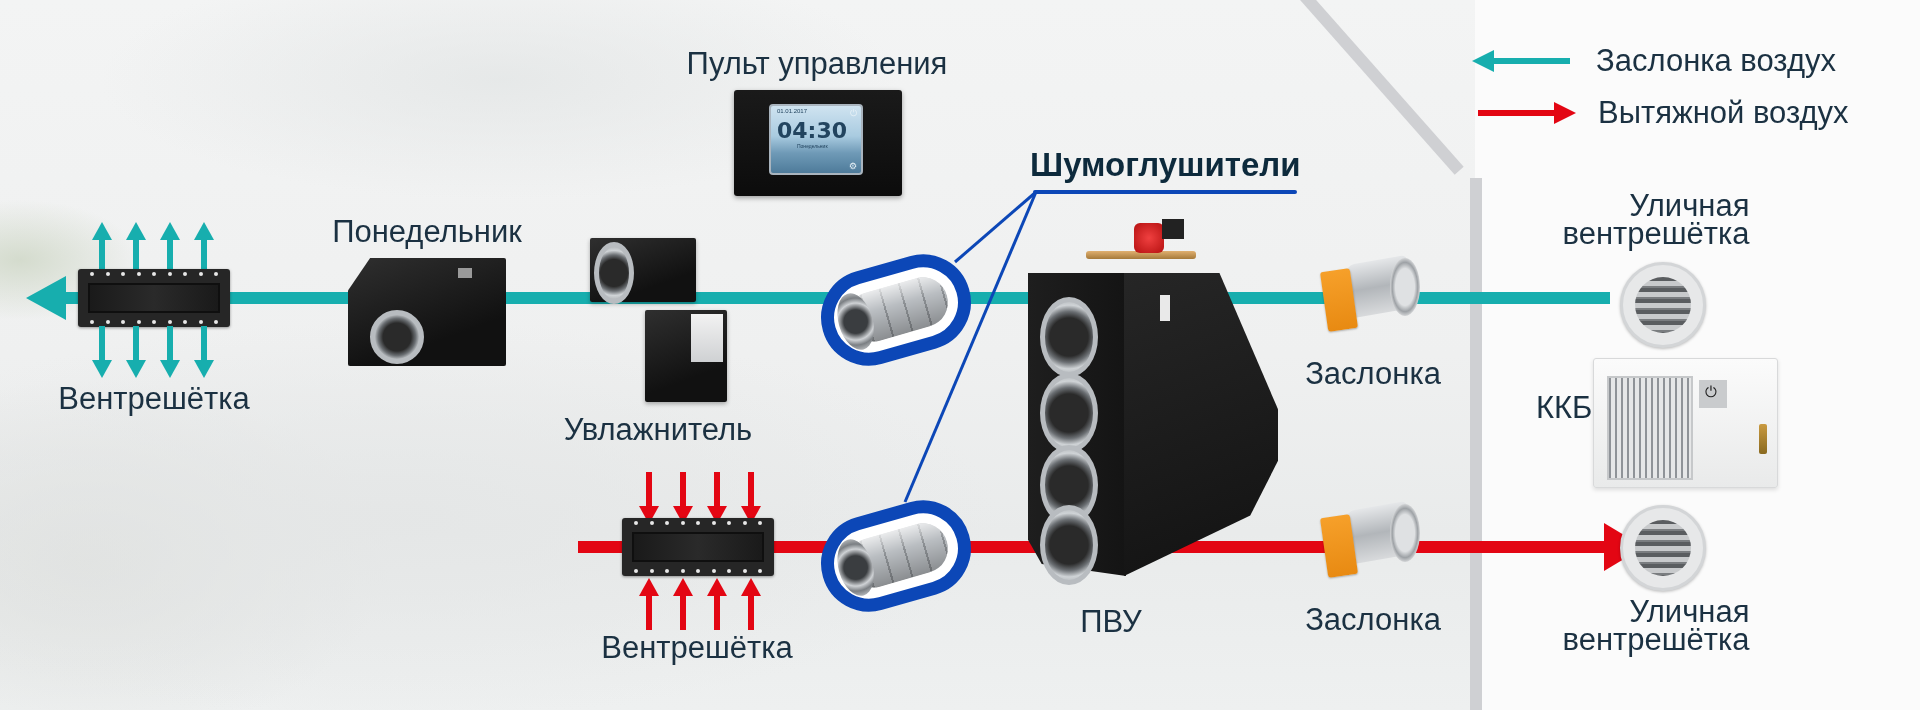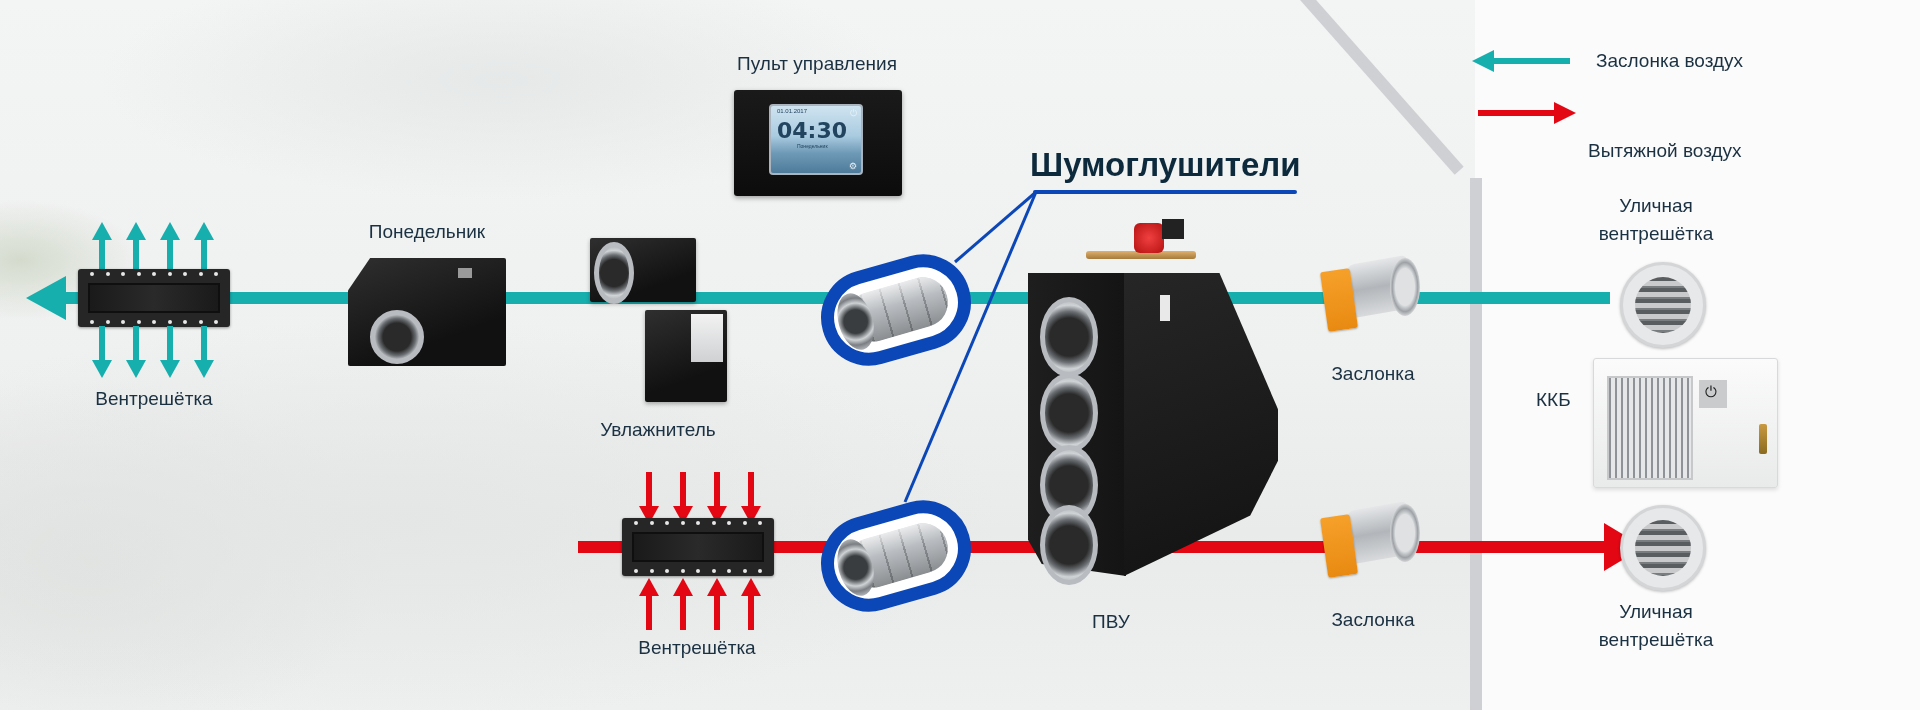--- a/index.html
+++ b/index.html
@@ -8,21 +8,21 @@
     background:linear-gradient(180deg,#f4f5f5 0%,#f1f2f2 40%,#eceeee 60%,#f0f1f1 100%);}
   .room-bg{position:absolute;left:0;top:0;width:1475px;height:710px;
     background:
       radial-gradient(ellipse 400px 120px at 500px 80px,rgba(225,228,228,.7),transparent),
       radial-gradient(ellipse 600px 200px at 400px 520px,rgba(228,230,230,.9),transparent),
       radial-gradient(ellipse 300px 180px at 90px 560px,rgba(222,224,222,.9),transparent),
       radial-gradient(ellipse 120px 60px at 20px 260px,rgba(200,210,190,.7),transparent),
       linear-gradient(180deg,#f3f4f4,#eff0f0 50%,#e9ebeb 75%,#eef0f0);}
   .outside-bg{position:absolute;left:1475px;top:0;width:445px;height:710px;background:#fbfbfb;}
   .abs{position:absolute;}
-  .label{position:absolute;font-size:19px;color:#1b3142;white-space:nowrap;text-align:center;line-height:28px;}
+  .label{position:absolute;font-size:31px;color:#1b3142;white-space:nowrap;text-align:right;line-height:28px;}
   .label.center{transform:translateX(-50%);}
   .title-silencer{position:absolute;left:1030px;top:146px;font-size:33px;font-weight:bold;color:#0d2a3c;}
   .flowline{position:absolute;height:12px;}
   .teal{background:#17aeae;}
   .red{background:#e30613;}
   .grille{position:absolute;background:#262626;border-radius:3px;box-shadow:0 1px 3px rgba(0,0,0,.4);}
   .grille .inner{position:absolute;left:10px;right:10px;top:14px;bottom:14px;background:linear-gradient(90deg,#1a1a1a,#2a2a2a,#1a1a1a);border:2px solid #0f0f0f;}
   .grille .dots{position:absolute;left:12px;right:12px;height:4px;display:flex;justify-content:space-between;}
   .grille .dots span{width:4px;height:4px;border-radius:50%;background:#e8e8e8;}
   .dev{position:absolute;}
@@ -73,21 +73,21 @@
 
 <div>
   <div class="abs" style="left:1472px;top:58px;">
     <div class="arrow-head-left" style="left:0;top:-8px;border-right:22px solid #17aeae;"></div>
     <div class="legend-arrow teal" style="left:20px;top:0;width:78px;"></div>
     <span class="label" style="left:124px;top:-11px;">Заслонка воздух</span>
   </div>
   <div class="abs" style="left:1478px;top:110px;">
     <div class="legend-arrow red" style="left:0;top:0;width:78px;"></div>
     <div class="arrow-head-right" style="left:76px;top:-8px;border-left:22px solid #e30613;"></div>
-    <span class="label" style="left:110px;top:-11px;margin-top:38px;">Вытяжной воздух</span>
+    <span class="label" style="left:120px;top:-11px;">Вытяжной воздух</span>
   </div>
 </div>
 
 <div class="flowline teal" style="left:60px;top:292px;width:1550px;"></div>
 <div class="arrow-head-left" style="left:26px;top:276px;border-top:22px solid transparent;border-bottom:22px solid transparent;border-right:40px solid #17aeae;"></div>
 
 <div class="flowline red" style="left:578px;top:541px;width:1030px;"></div>
 <div class="arrow-head-right" style="left:1604px;top:523px;border-top:24px solid transparent;border-bottom:24px solid transparent;border-left:40px solid #e30613;"></div>
 
 <div>
@@ -287,21 +287,21 @@
 <div>
   <div class="round-grille" style="left:1620px;top:505px;width:80px;height:80px;">
       <div class="louvers"></div>
     </div>
   <div class="label center" style="left:1656px;top:598px;">
     <div>Уличная</div>
     <div>вентрешётка</div>
   </div>
 </div>
 
-<span class="label" style="left:1536px;top:386px;">ККБ</span>
+<span class="label" style="left:1536px;top:394px;">ККБ</span>
 <div class="kkb">
   <div class="body"></div>
   <div class="fan"></div>
   <div class="logo">
       <span style="position:absolute;left:6px;top:3px;font-size:15px;color:#222;">⏻</span>
     </div>
   <div class="abs" style="left:166px;top:66px;width:8px;height:30px;background:linear-gradient(180deg,#c99a40,#8a6a20);border-radius:2px;"></div>
 </div>
 
 </body></html>

